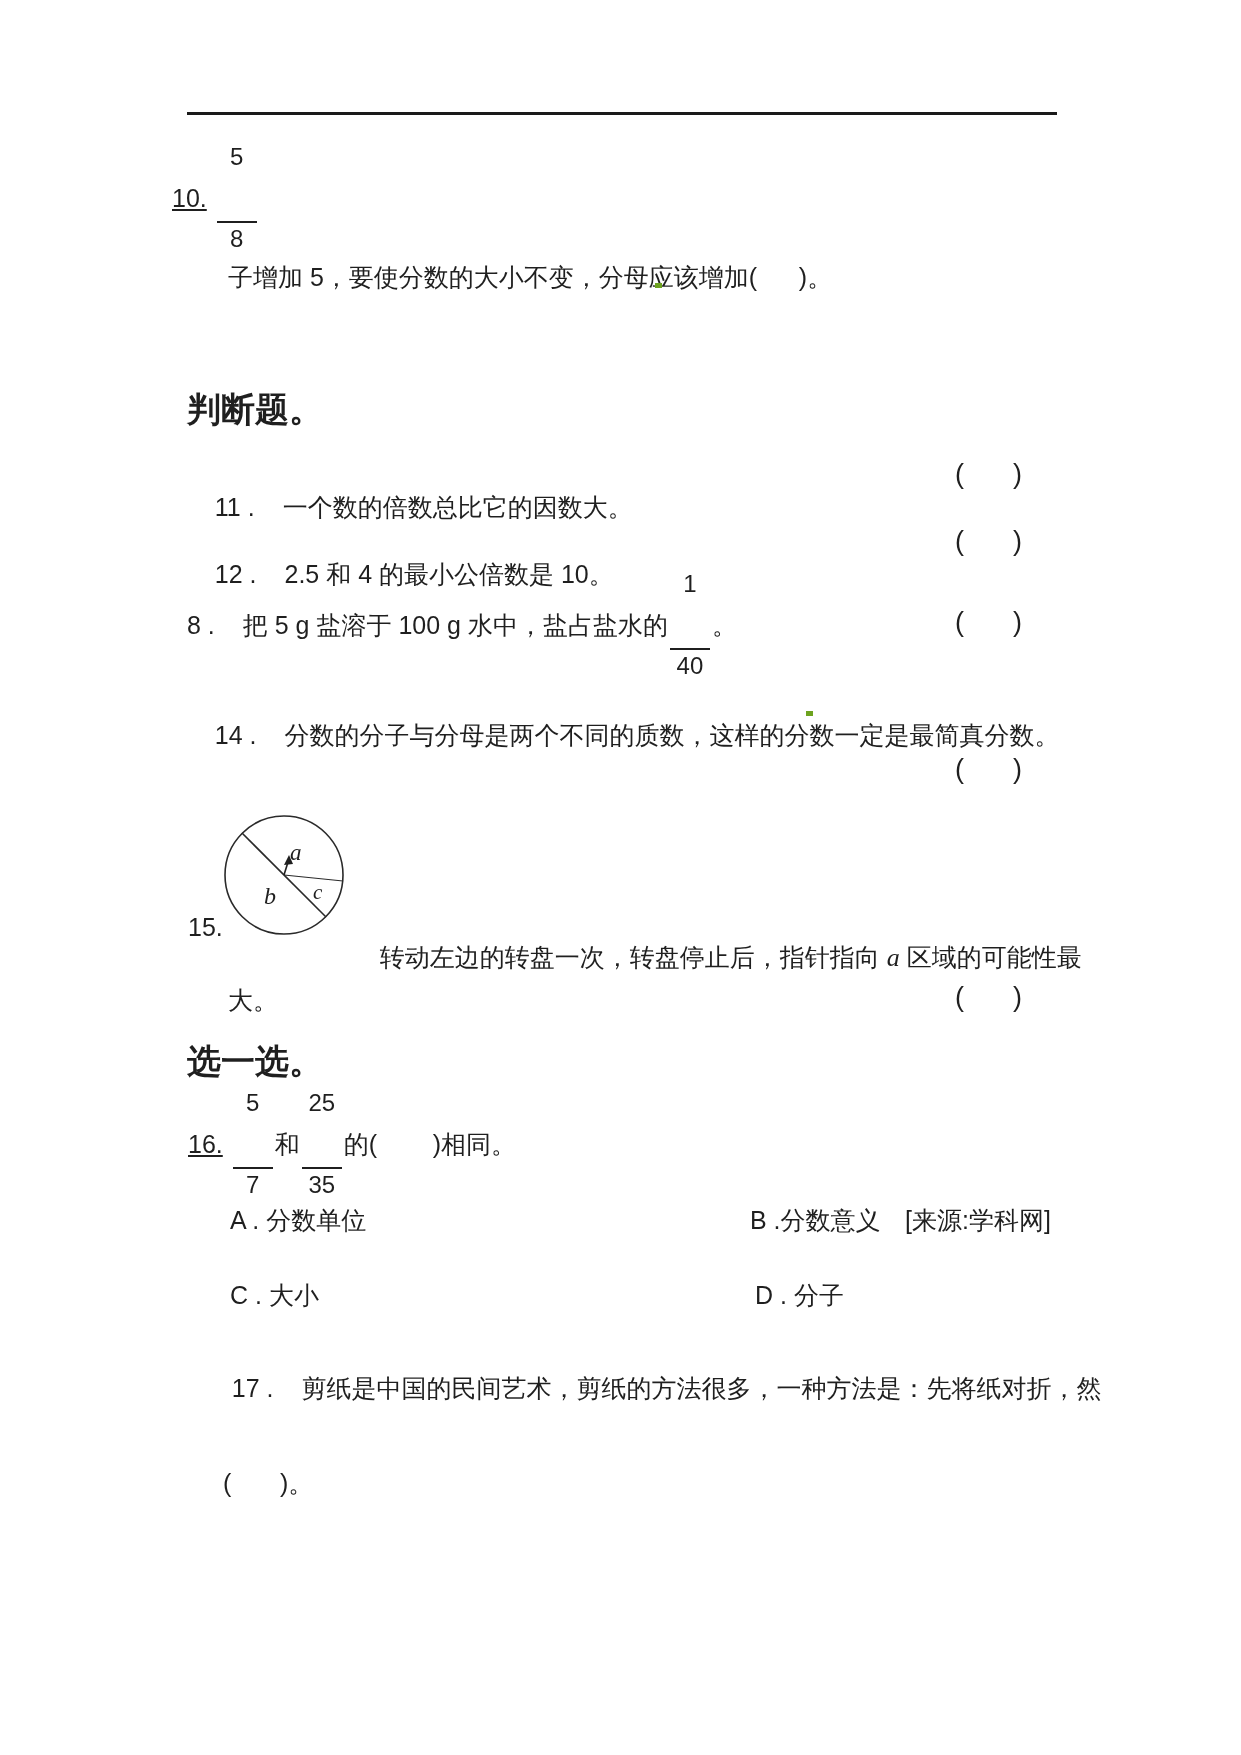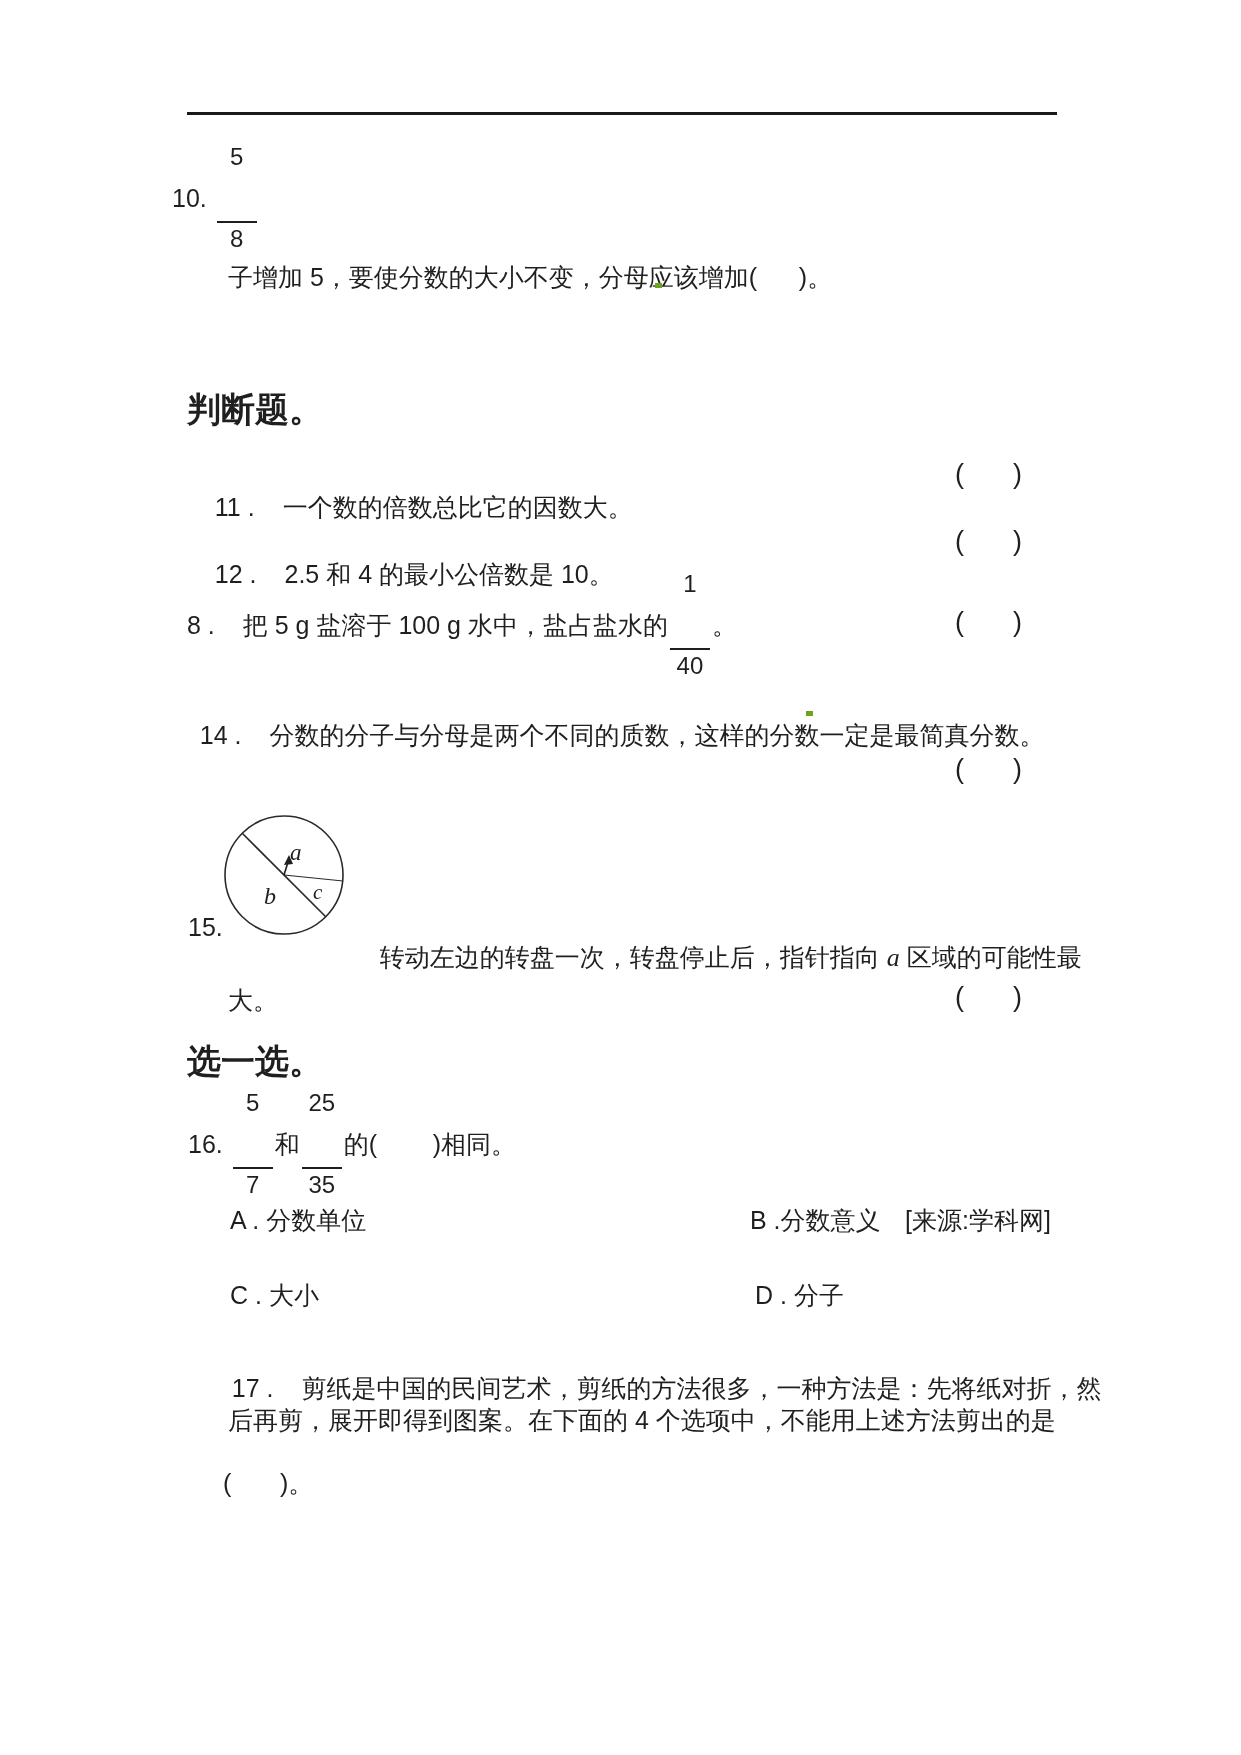--- a/index.html
+++ b/index.html
@@ -7,21 +7,21 @@
     position:relative;
     width:1241px;height:1755px;
     background:#ffffff;
     font-family:"Liberation Sans","DejaVu Sans",sans-serif;
     color:#1f1f1f;
     font-size:25px;
     overflow:hidden;
   }
   .line{position:absolute;white-space:pre;line-height:30px;}
   .flexline{display:flex;align-items:center;}
-  .qnum{margin-right:8px;}
+  .qnum{margin-right:8px;text-decoration:underline;}
   .qnum-gap{margin-right:28px;}
   .heading{font-weight:bold;font-size:34px;}
   .top-rule{position:absolute;left:187px;top:112px;width:870px;height:3px;background:#1a1a1a;}
   .frac{display:inline-block;text-align:center;font-size:24px;line-height:1;margin:0 2px;vertical-align:middle;}
   .frac .fnum{display:block;padding:2px 4px 4px;}
   .frac .fden{display:block;border-top:2px solid #1f1f1f;padding:4px 4px 2px;}
   .ans-paren{position:absolute;left:955px;width:67px;display:flex;justify-content:space-between;font-size:27px;line-height:30px;}
   .spell-mark{position:absolute;width:7px;height:5px;background:#6da31f;}
   .var{font-family:"Liberation Serif","DejaVu Serif",serif;font-style:italic;font-size:26px;}
   svg text{font-family:"Liberation Serif","DejaVu Serif",serif;font-style:italic;fill:#1f1f1f;}
@@ -67,21 +67,21 @@
       <span class="fnum">1</span>
       <span class="fden">40</span>
     </span>
     <span>。</span>
   </div>
   <div class="ans-paren" style="top:607px;">
     <span>(</span>
     <span>)</span>
   </div>
 
-  <div class="line" style="left:172px;top:690px;">
+  <div class="line" style="left:187px;top:690px;">
     <span class="qnum-gap">14 .</span><span>分数的分子与分母是两个不同的质数，这样的分数一定是最简真分数。</span>
   </div>
   <div class="spell-mark" style="left:806px;top:711px;"></div>
   <div class="ans-paren" style="top:754px;">
     <span>(</span>
     <span>)</span>
   </div>
 
   <svg style="position:absolute;left:222px;top:814px;" width="126" height="126" viewBox="0 0 126 126">
     <circle cx="62" cy="61" r="59" fill="none" stroke="#2a2a2a" stroke-width="1.6"></circle>
@@ -122,16 +122,15 @@
 
   <div class="line" style="left:230px;top:1205px;">A . 分数单位</div>
   <div class="line" style="left:750px;top:1205px;">B .分数意义</div>
   <div class="line" style="left:905px;top:1205px;">[来源:学科网]</div>
   <div class="line" style="left:230px;top:1280px;">C . 大小</div>
   <div class="line" style="left:755px;top:1280px;">D . 分子</div>
 
   <div class="line" style="left:204px;top:1343px;">
     <span class="qnum-gap">17 .</span><span>剪纸是中国的民间艺术，剪纸的方法很多，一种方法是：先将纸对折，然</span>
   </div>
-  <div class="line" style="left:228px;top:1405px;">后再剪，展开即得到图案。在下面的 4 个选项中，不能用上述方法剪出的是</div>
   <div class="line" style="left:223px;top:1468px;">(&nbsp;&nbsp;&nbsp;&nbsp;&nbsp;&nbsp;&nbsp;)。</div>
 
 </div>
 
 </body></html>

